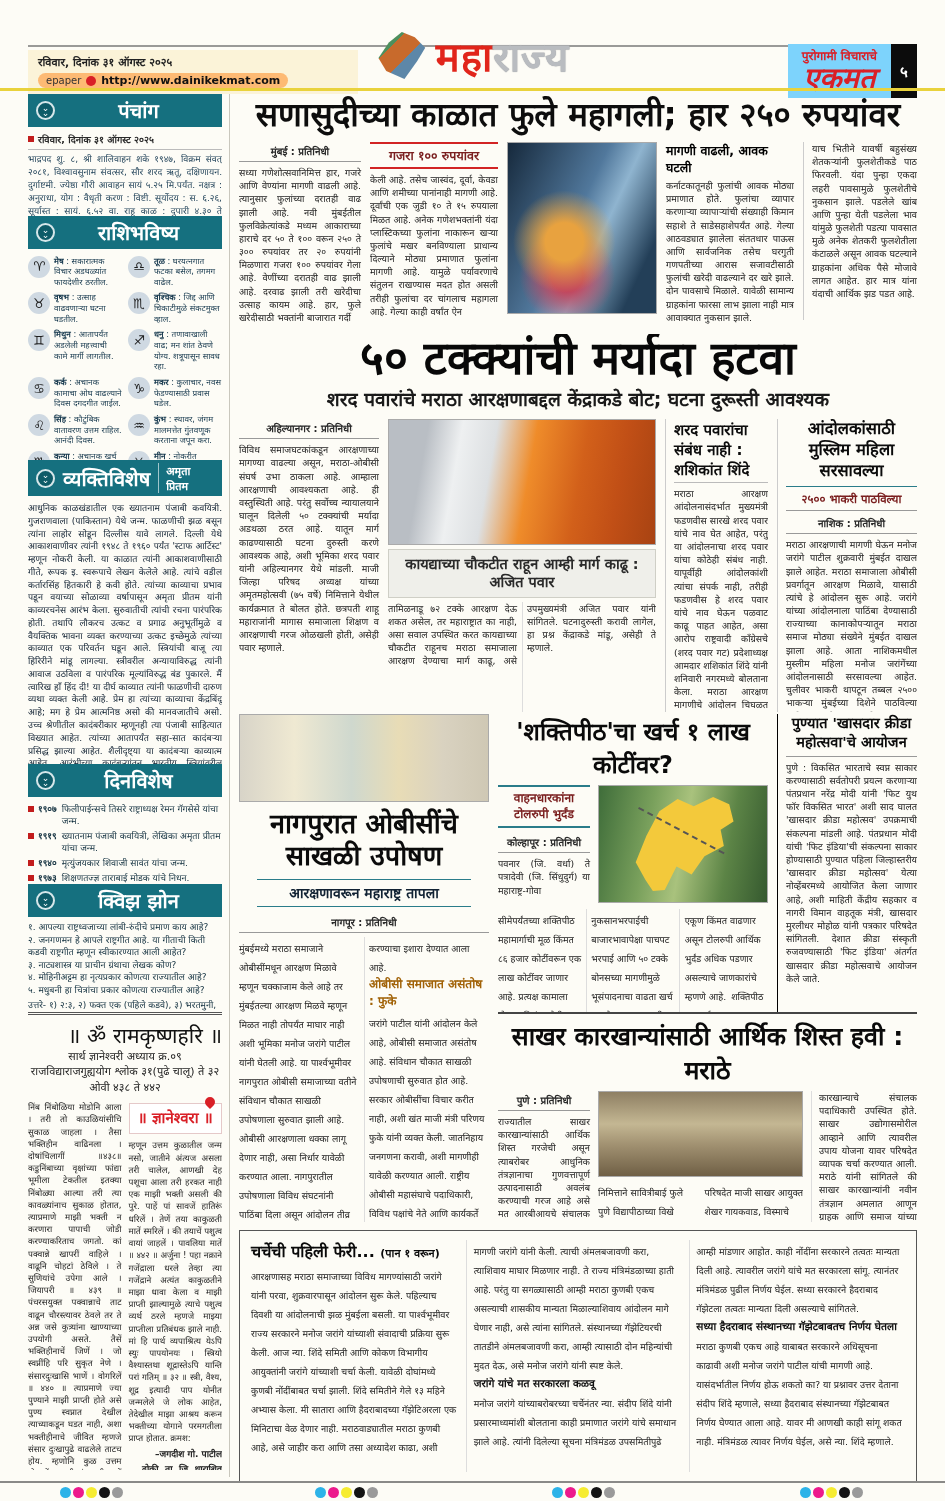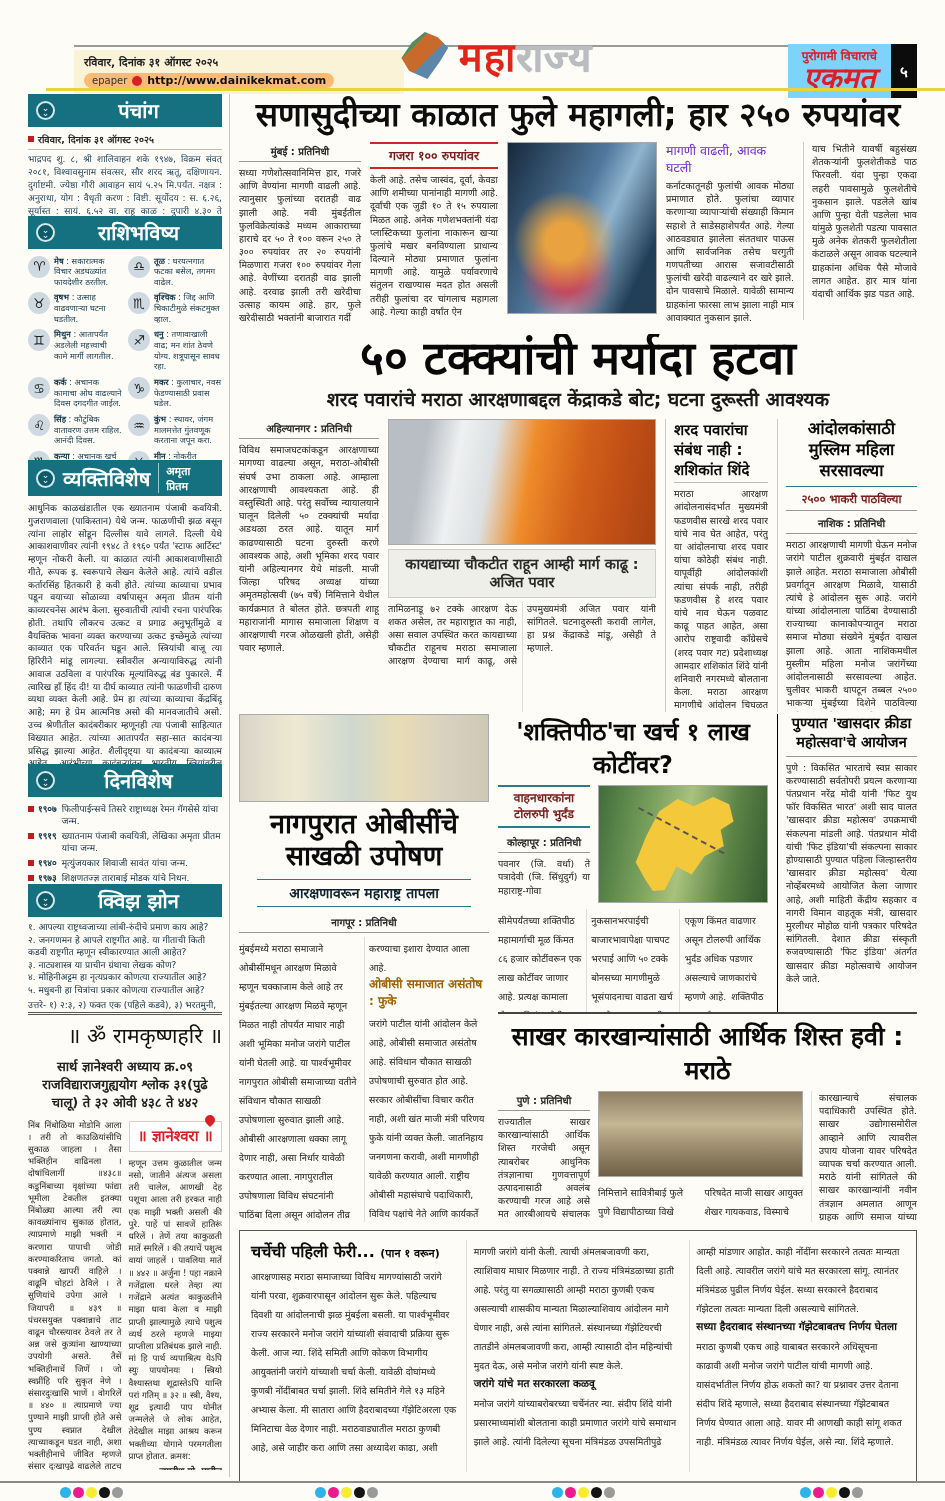--- a/index.html
+++ b/index.html
@@ -1,18 +1,18 @@
 <!DOCTYPE html>
 <html><head>
 <meta charset="utf-8">
 <style>
   * { margin:0; padding:0; box-sizing:border-box; }
   html,body { background:#e8e6df; }
   body { font-family:"DejaVu Sans", sans-serif; color:#2a2a2a; }
-  .page { position:relative; width:945px; height:1501px; margin:0 auto; background:#fdfcf6; overflow:hidden;padding-left:46px; }
+  .page { position:relative; width:945px; height:1501px; margin:0 auto; background:#fdfcf6; overflow:hidden; }
 
   
   .masthead { position:relative; height:88px; }
   .hairline { position:absolute; left:28px; right:28px; top:45px; border-top:2px solid #9a9a98; }
   .mh-left { position:absolute; left:28px; top:50px; width:330px; background:#fbf3d8; padding:4px 10px 6px; }
   .mh-date { font-size:11px; font-weight:bold; color:#222; }
   .mh-epaper { margin-top:4px; display:flex; align-items:center; gap:5px; background:#fdba74; border-radius:9px; padding:1px 8px; width:fit-content; }
   .mh-epaper .lbl { font-size:10px; color:#333; }
   .ep-ic { width:10px; height:10px; border-radius:50%; background:#d92027; display:inline-block; }
   .mh-url { font-size:11px; font-weight:bold; color:#111; }
@@ -50,21 +50,21 @@
   .vyakti { height:304px; overflow:hidden; }
   .vy-body { font-size:9px; line-height:1.42; text-align:justify; color:#123; padding-top:2px; }
   .din { height:120px; overflow:hidden; }
   .din-item { display:flex; font-size:9px; line-height:1.35; padding:1.5px 0; color:#12303f; }
   .din-item b { margin-right:5px; }
   .quiz { height:128px; overflow:hidden; }
   .quiz-item { font-size:9px; line-height:1.4; color:#12303f; }
   .quiz-ans { font-size:9px; line-height:1.4; color:#12303f; margin-top:2px; }
   .ram { height:458px; overflow:hidden; border-top:3px double #555; padding-top:6px; }
   .ram-title { text-align:right; font-size:21px; font-weight:normal; color:#111; }
-  .ram-sub { text-align:center; font-size:13px; font-weight:bold; margin:9px 2px 6px; line-height:1.4; color:#222; }
+  .ram-sub { text-align:center; font-size:11px; font-weight:normal; margin:0 2px 6px; line-height:1.4; color:#222; }
   .ram-cols { display:flex; gap:7px; }
   .ram-col { flex:1; font-size:8.6px; line-height:1.42; text-align:justify; color:#222; }
   .dny-logo { background:#fff; border:1px solid #e5c9c9; color:#d92027; font-weight:bold; font-size:15px; text-align:center; padding:4px 2px; margin:2px 0 5px; position:relative; }
   .dny-pin { position:absolute; right:6px; top:-7px; width:10px; height:10px; background:#d92027; border-radius:50% 50% 50% 0; transform:rotate(-45deg); }
   .ram-author { text-align:right; font-size:9px; font-weight:bold; margin-top:3px; }
 
   
   .byline { font-size:10px; font-weight:bold; text-align:center; padding:2px 0 3px; border-bottom:1px solid #999; margin-bottom:4px; }
   .body-txt { font-size:9.3px; line-height:1.42; text-align:justify; color:#1c1c1c; }
   .photo { width:100%; border:1px solid #aaa; }
@@ -75,21 +75,21 @@
   .fl-row { display:flex; gap:9px; height:178px; }
   .fl-c1 { width:122px; flex:none; }
   .fl-c2 { width:128px; flex:none; }
   .redbox-head { border-top:2px solid #d22424; border-bottom:2px solid #d22424; color:#7a1f1f; font-weight:bold; font-size:12.5px; text-align:center; padding:3px 0; margin-bottom:4px; }
   .fl-photo-col { width:150px; flex:none; }
   .ganesh { height:172px; background:
       radial-gradient(circle at 38% 58%, #e8a23f 0 14%, rgba(232,162,63,0) 38%),
       radial-gradient(circle at 40% 78%, #c2465e 0 10%, rgba(194,70,94,0) 30%),
       linear-gradient(115deg,#16293c,#51789c 45%,#8fb4cf 60%,#233f58 85%); }
   .fl-c4 { width:128px; flex:none; }
-  .maroon-head { color:#6d28d9; font-weight:normal; font-size:12.5px; margin-bottom:3px; }
+  .maroon-head { color:#000000; font-weight:bold; font-size:12.5px; margin-bottom:3px; }
   .fl-c5 { flex:1; border-left:1px solid #ccc; padding-left:8px; }
 
   
   .art-pawar { height:378px; overflow:hidden; display:flex; flex-direction:column; }
   .pw-head { font-size:46px; font-weight:bold; color:#080808; text-align:center; line-height:1.05; }
   .pw-sub { font-size:19px; font-weight:bold; color:#1a1a1a; text-align:center; margin:4px 0 7px; }
   .pw-row { display:flex; gap:9px; flex:1; min-height:0; }
   .pw-c1 { width:140px; flex:none; }
   .pw-center { width:268px; flex:none; display:flex; flex-direction:column; }
   .pawar-photo { height:126px; background:linear-gradient(100deg,#b9bec4 0 14%,#eef0f1 26%,#dde0e2 38%,#ef8c2a 52%,#d2601a 70%,#c14f16 84%,#a84312); }

